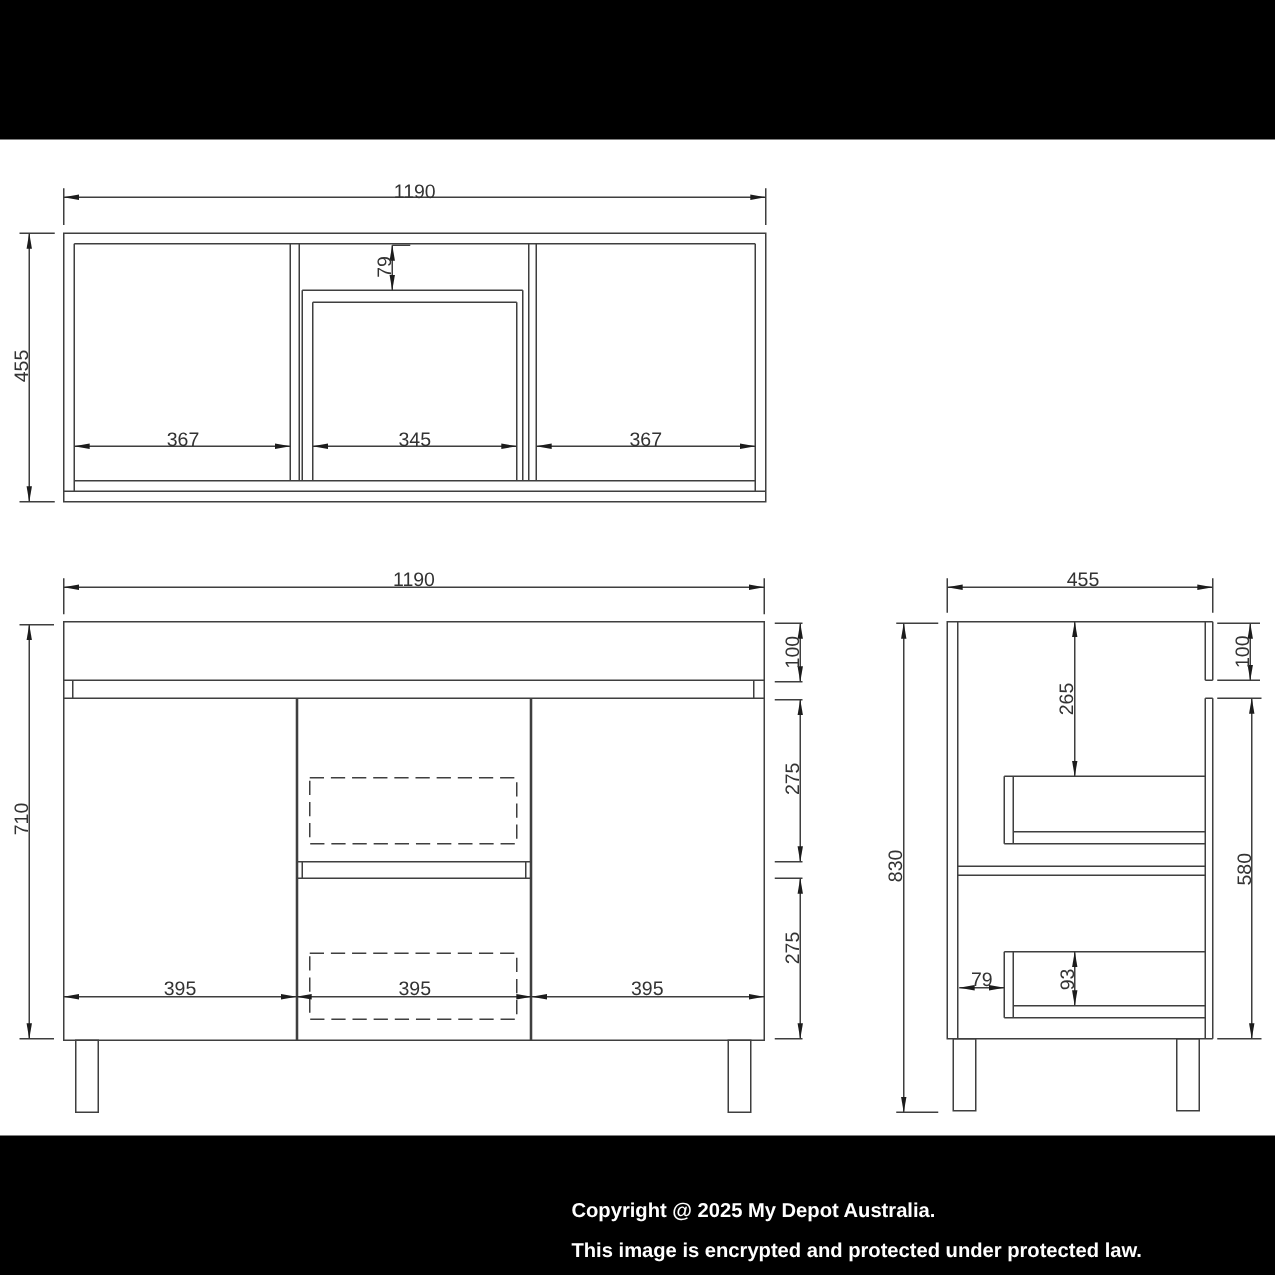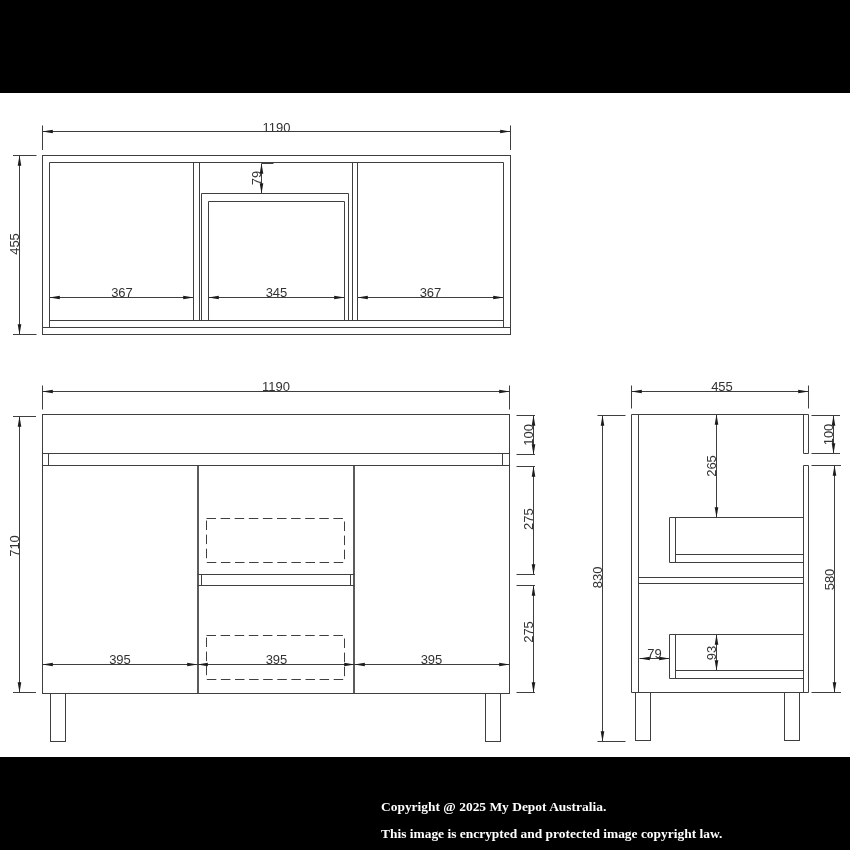--- a/index.html
+++ b/index.html
@@ -1,30 +1,30 @@
 <!DOCTYPE html>
 <html><head>
 <meta charset="utf-8">
 <style>
 html,body{margin:0;padding:0;width:850px;height:850px;background:#ffffff;overflow:hidden}
 body{position:relative;font-family:"Liberation Sans",sans-serif}
 .bar{position:absolute;left:0;width:850px;background:#000}
-.cp{position:absolute;color:#fff;font-family:Liberation Serif, serif;font-weight:bold;font-size:13.45px;line-height:14px;white-space:pre}
+.cp{position:absolute;color:#fff;font-family:Liberation Sans, sans-serif;font-weight:bold;font-size:13.45px;line-height:14px;white-space:pre}
 svg{position:absolute;left:0;top:0}
 </style>
 </head>
 <body>
 
 <div class="bar" style="top:0;height:93px"></div>
 
 <div class="bar" style="top:757px;height:93px"></div>
 
 <div class="cp" style="left:381px;top:799.5px">Copyright @ 2025 My Depot Australia.</div>
 
-<div class="cp" style="left:381px;top:827px">This image is encrypted and protected image copyright law.</div>
+<div class="cp" style="left:381px;top:827px">This image is encrypted and protected under protected law.</div>
 <svg width="850" height="850" viewBox="0 0 850 850" fill="none">
 <defs>
 <marker id="a" markerWidth="11" markerHeight="5" refX="10.3" refY="2.5" orient="auto-start-reverse" markerUnits="userSpaceOnUse">
 <path d="M0,0.7 L10.5,2.5 L0,4.3 Z" fill="#1c1c1c"></path>
 </marker>
 </defs>
 <g stroke="#3f3f3f" stroke-width="1">
 
 <g>
         <rect x="42.5" y="155.5" width="468" height="179"></rect>

